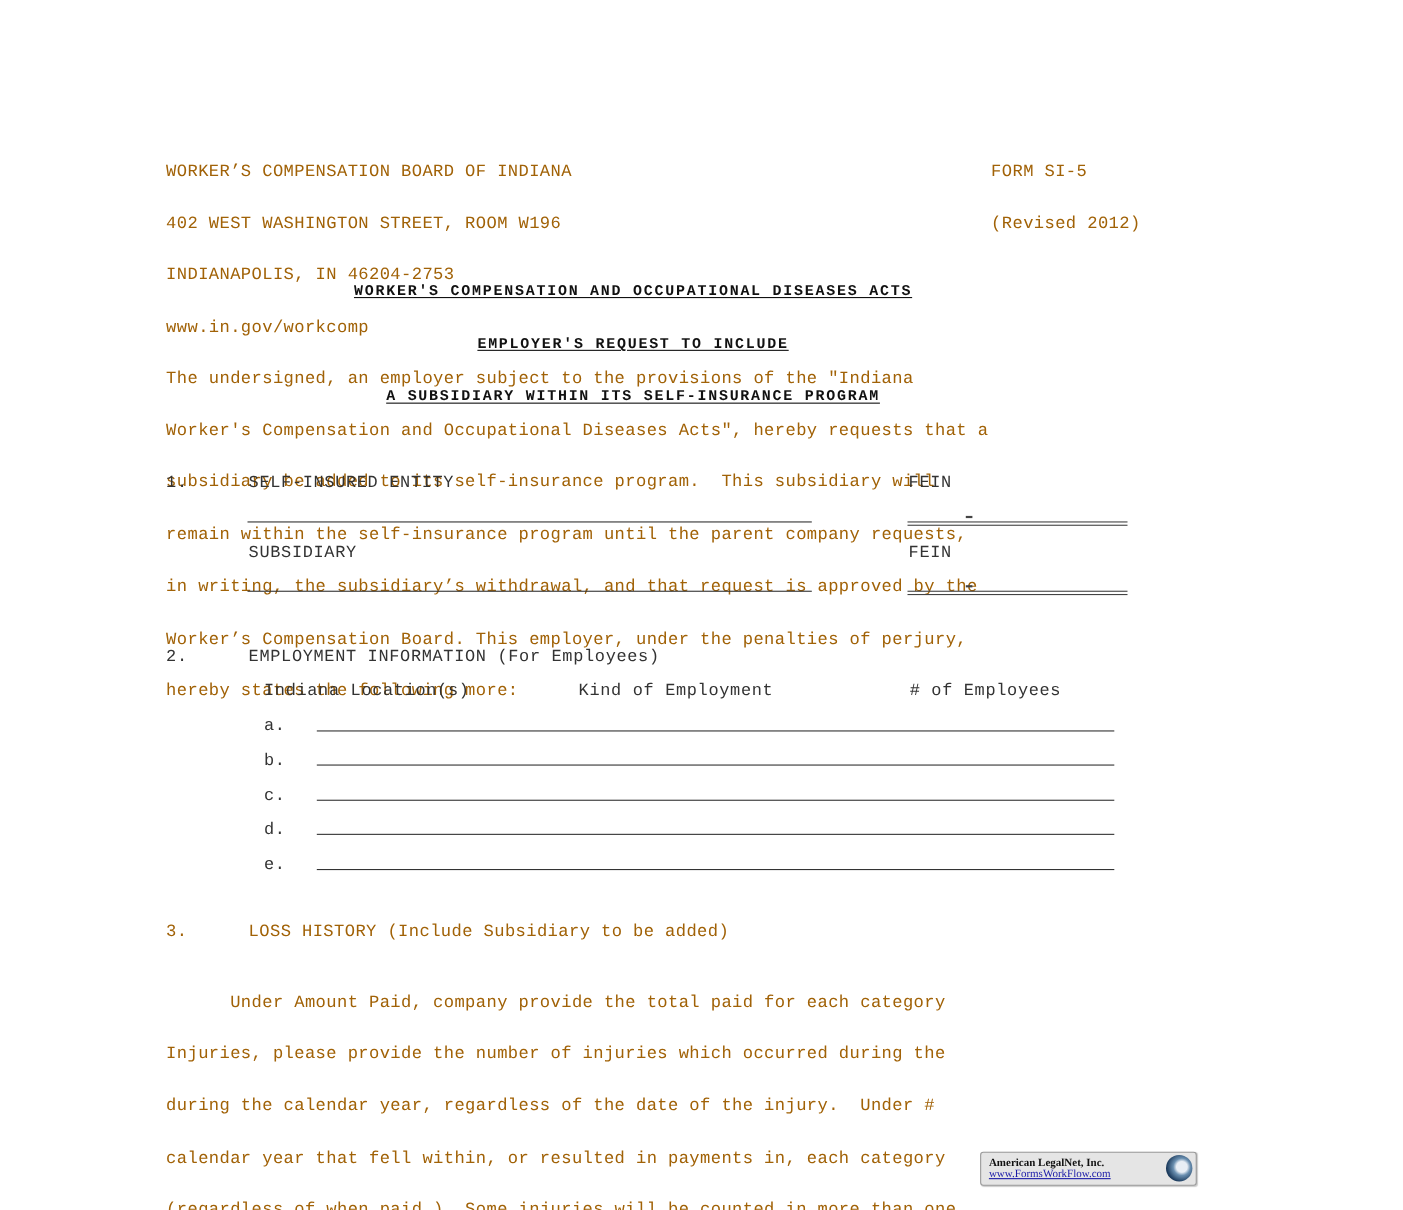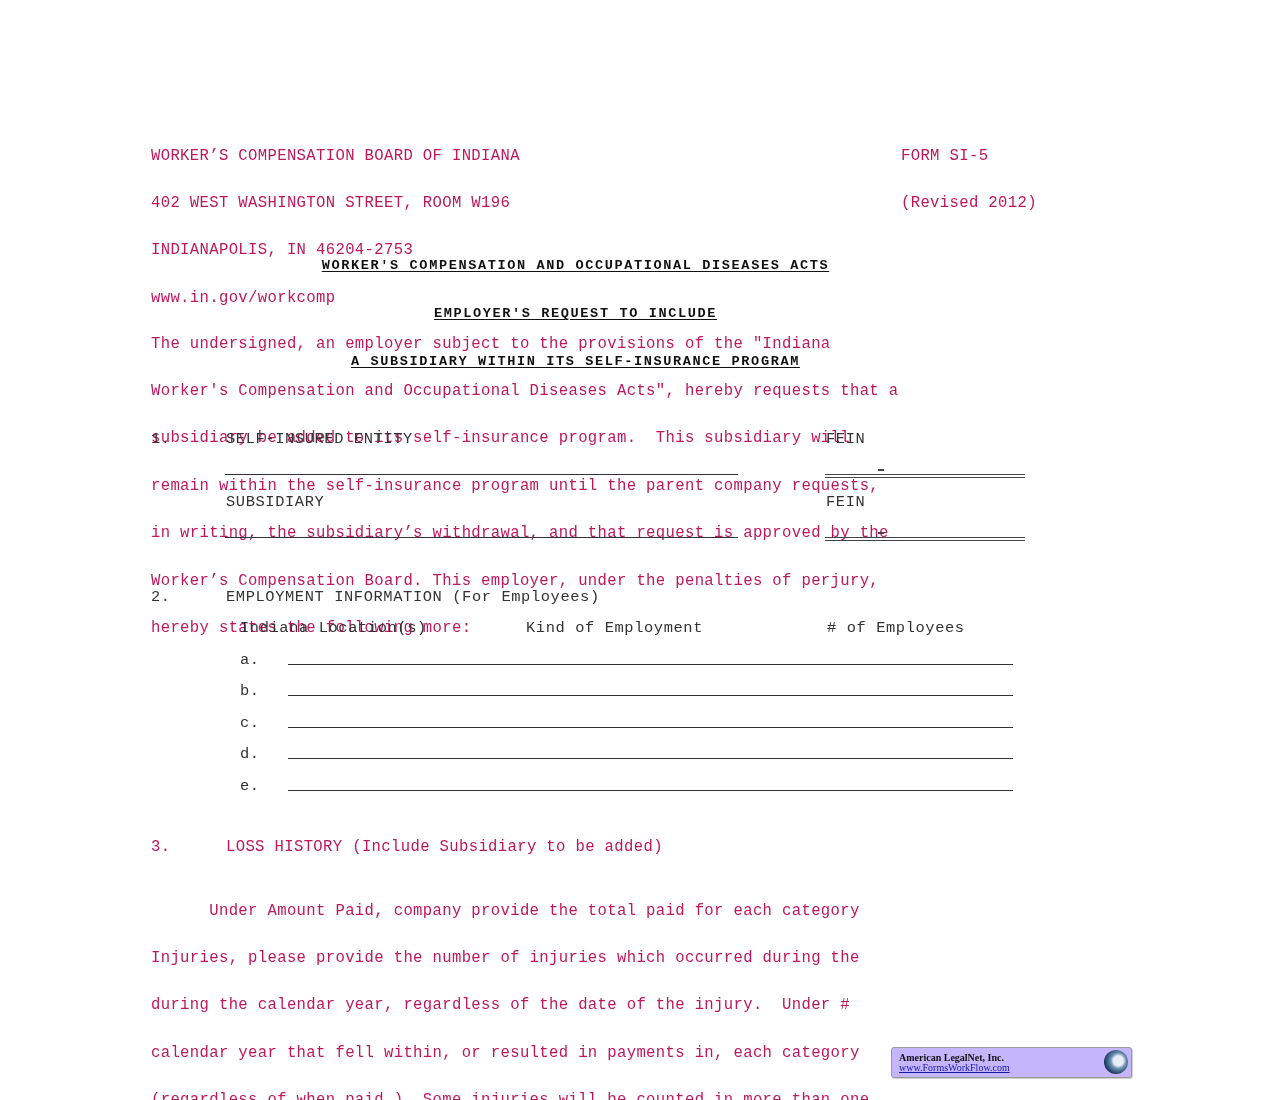--- a/index.html
+++ b/index.html
@@ -1,29 +1,29 @@
 <!DOCTYPE html>
 <html><head>
 <meta charset="utf-8">
 <style>
   html, body { margin: 0; padding: 0; background: #ffffff; }
   body { width: 1275px; height: 1100px; position: relative; overflow: hidden;
          font-family: "Liberation Mono", "DejaVu Sans Mono", monospace; color: #222; }
   .abs { position: absolute; white-space: pre; }
-  .mono { font-family: "Liberation Mono", "DejaVu Sans Mono", monospace; font-size: 15.6px; letter-spacing: 0.35px; line-height: 15.8px; color: #be185d; }
+  .mono { font-family: "Liberation Mono", "DejaVu Sans Mono", monospace; font-size: 15.6px; letter-spacing: 0.35px; line-height: 15.8px; color: #a16207; }
   .hdr-left { left: 151px; top: 117px; }
   .hdr-right { left: 901px; top: 117px; }
   .title { left: 0; width: 1151px; top: 226px; text-align: center; font-weight: bold; font-size: 13.6px; letter-spacing: 1.6px; line-height: 16px; color: #111; }
   .title div span { text-decoration: underline; text-underline-offset: 2px; }
   .para { left: 151px; top: 305px; }
   .label { font-family: "Liberation Mono", monospace; font-size: 15.4px; letter-spacing: 0.6px; color: #333; }
   .uline { position: absolute; height: 0; border-top: 1.6px solid #333; }
   .dline { position: absolute; height: 2px; border-top: 1.3px solid #444; border-bottom: 1.3px solid #444; }
   .dash { position: absolute; width: 6px; height: 1.5px; background: #444; }
-  .logo { position: absolute; left: 891px; top: 1047px; width: 195px; height: 29px; border: 1px solid #9a9a9a; border-radius: 3px; background: #c4b5fd; box-shadow: 1px 1px 1px #ccc; padding-left: 44px; }
+  .logo { position: absolute; left: 891px; top: 1047px; width: 195px; height: 29px; border: 1px solid #9a9a9a; border-radius: 3px; background: #e5e5e5; box-shadow: 1px 1px 1px #ccc; }
   .logo-name { position: absolute; left: 7px; top: 4px; font-family: "Liberation Serif", serif; font-weight: bold; font-size: 10px; color: #111; white-space: nowrap; }
   .logo-url { position: absolute; left: 7px; top: 14px; font-family: "Liberation Serif", serif; font-size: 10px; color: #1a1aa8; text-decoration: underline; white-space: nowrap; }
   .logo-globe { position: absolute; right: 3px; top: 2px; width: 24px; height: 24px; border-radius: 50%;
                 background: radial-gradient(circle at 60% 45%, #e8eef5 0 25%, #6a8fb0 40%, #1d3c5e 70%, #0b1d33 100%); }
 </style>
 </head>
 <body>
 
 <div class="abs mono hdr-left">
   <div>WORKER’S COMPENSATION BOARD OF INDIANA</div>

